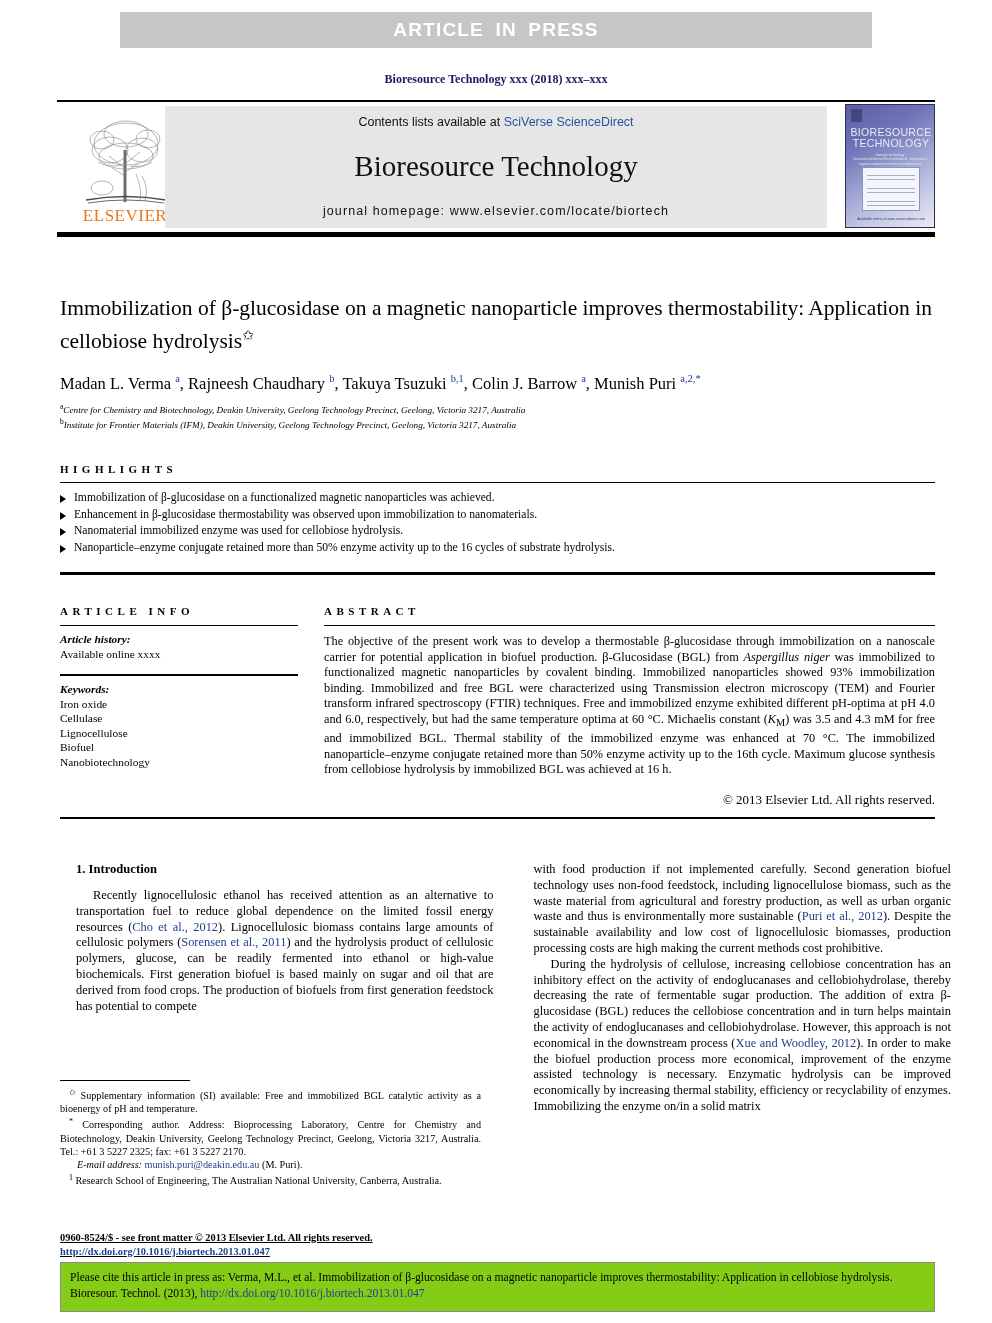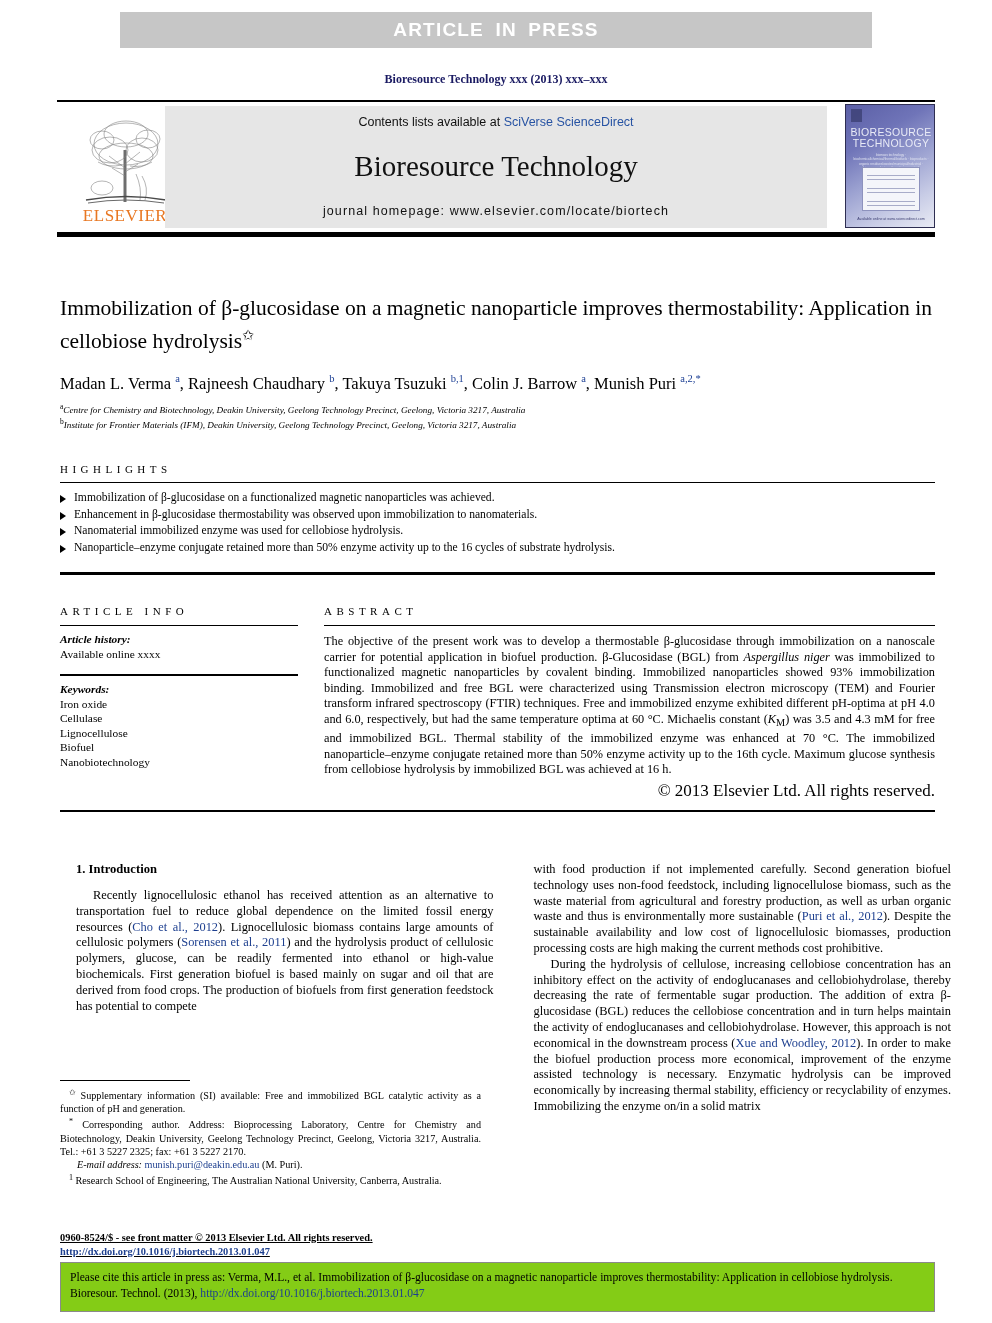--- a/index.html
+++ b/index.html
@@ -216,21 +216,21 @@
     font-size: 9.2px;
     line-height: 12px;
     color: #000;
   }
   .affils sup { font-style: normal; font-size: 7.5px; }
 
   
   .hl-block { position: absolute; left: 60px; top: 463px; width: 875px; }
   .sec-label {
     font-family: "Liberation Serif", serif;
-    font-weight: normal;
+    font-weight: bold;
     font-size: 11px;
     letter-spacing: 4.5px;
     color: #000;
   }
   .rule-thin { height: 1px; background: #000; width: 100%; }
   .rule-med  { height: 2px; background: #000; width: 100%; }
   .rule-thick{ height: 3px; background: #000; width: 100%; }
   .hl-list {
     margin: 0; padding: 0; list-style: none;
     font-family: "Liberation Serif", serif;
@@ -265,22 +265,22 @@
     font-family: "Liberation Serif", serif;
     font-size: 12.3px;
     line-height: 15.6px;
     text-align: justify;
     margin: 0;
   }
   .abs-text i { font-style: italic; }
   .abs-copy {
     text-align: right;
     font-family: "Liberation Serif", serif;
-    font-size: 17px;
-    margin-top: 3px;
+    font-size: 13px;
+    margin-top: 14px;
   }
 
   
   .body-cols {
     position: absolute;
     left: 76px;
     top: 862px;
     width: 875px;
     display: flex;
     gap: 40px;
@@ -356,21 +356,21 @@
 </style>
 </head>
 <body>
 
 <div class="page">
 
   <div class="aip-banner">
     <span>ARTICLE  IN  PRESS</span>
   </div>
 
-  <div class="journal-ref">Bioresource Technology xxx (2013) xxx–xxx</div>
+  <div class="journal-ref">Bioresource Technology xxx (2018) xxx–xxx</div>
 
   <div class="masthead">
     <div class="masthead-rule-top"></div>
 
     <div class="elsevier-logo">
       <svg class="tree-svg" width="98" height="104" viewBox="0 0 98 104">
         <g stroke="#6d6d6d" stroke-width="0.6" fill="none" opacity="0.85">
           <path d="M49 96 L49 44" stroke="#555" stroke-width="3"></path>
           <path d="M49 62 L33 50 M49 58 L64 46 M49 70 L36 62 M49 66 L62 58"></path>
           <ellipse cx="50" cy="38" rx="32" ry="21"></ellipse>
@@ -479,21 +479,21 @@
       <p class="para">Recently lignocellulosic ethanol has received attention as an alternative to transportation fuel to reduce global dependence on the limited fossil energy resources (<span class="ref">Cho et al., 2012</span>). Lignocellulosic biomass contains large amounts of cellulosic polymers (<span class="ref">Sorensen et al., 2011</span>) and the hydrolysis product of cellulosic polymers, glucose, can be readily fermented into ethanol or high-value biochemicals. First generation biofuel is based mainly on sugar and oil that are derived from food crops. The production of biofuels from first generation feedstock has potential to compete</p>
     </div>
     <div class="col">
       <p class="para" style="text-indent:0">with food production if not implemented carefully. Second generation biofuel technology uses non-food feedstock, including lignocellulose biomass, such as the waste material from agricultural and forestry production, as well as urban organic waste and thus is environmentally more sustainable (<span class="ref">Puri et al., 2012</span>). Despite the sustainable availability and low cost of lignocellulosic biomasses, production processing costs are high making the current methods cost prohibitive.</p>
       <p class="para">During the hydrolysis of cellulose, increasing cellobiose concentration has an inhibitory effect on the activity of endoglucanases and cellobiohydrolase, thereby decreasing the rate of fermentable sugar production. The addition of extra β-glucosidase (BGL) reduces the cellobiose concentration and in turn helps maintain the activity of endoglucanases and cellobiohydrolase. However, this approach is not economical in the downstream process (<span class="ref">Xue and Woodley, 2012</span>). In order to make the biofuel production process more economical, improvement of the enzyme assisted technology is necessary. Enzymatic hydrolysis can be improved economically by increasing thermal stability, efficiency or recyclability of enzymes. Immobilizing the enzyme on/in a solid matrix</p>
     </div>
   </div>
 
   <div class="footnotes">
     <div class="fn-rule"></div>
-    <p class="fn"><sup>✩</sup> <span>Supplementary information (SI) available: Free and immobilized BGL catalytic activity as a function of pH and generation.</span></p>
+    <p class="fn"><sup>✩</sup> <span>Supplementary information (SI) available: Free and immobilized BGL catalytic activity as a bioenergy of pH and temperature.</span></p>
     <p class="fn"><sup>*</sup> <span>Corresponding author. Address: Bioprocessing Laboratory, Centre for Chemistry and Biotechnology, Deakin University, Geelong Technology Precinct, Geelong, Victoria 3217, Australia. Tel.: +61 3 5227 2325; fax: +61 3 5227 2170.</span></p>
     <p class="fn" style="text-indent:17px"><i>E-mail address:</i> <span class="mail">munish.puri@deakin.edu.au</span> (M. Puri).</p>
     <p class="fn"><sup>1</sup> <span>Research School of Engineering, The Australian National University, Canberra, Australia.</span></p>
   </div>
 
   <div class="issn-block">
     <div>0960-8524/$ - see front matter © 2013 Elsevier Ltd. All rights reserved.</div>
     <div class="doi">http://dx.doi.org/10.1016/j.biortech.2013.01.047</div>
   </div>
 

